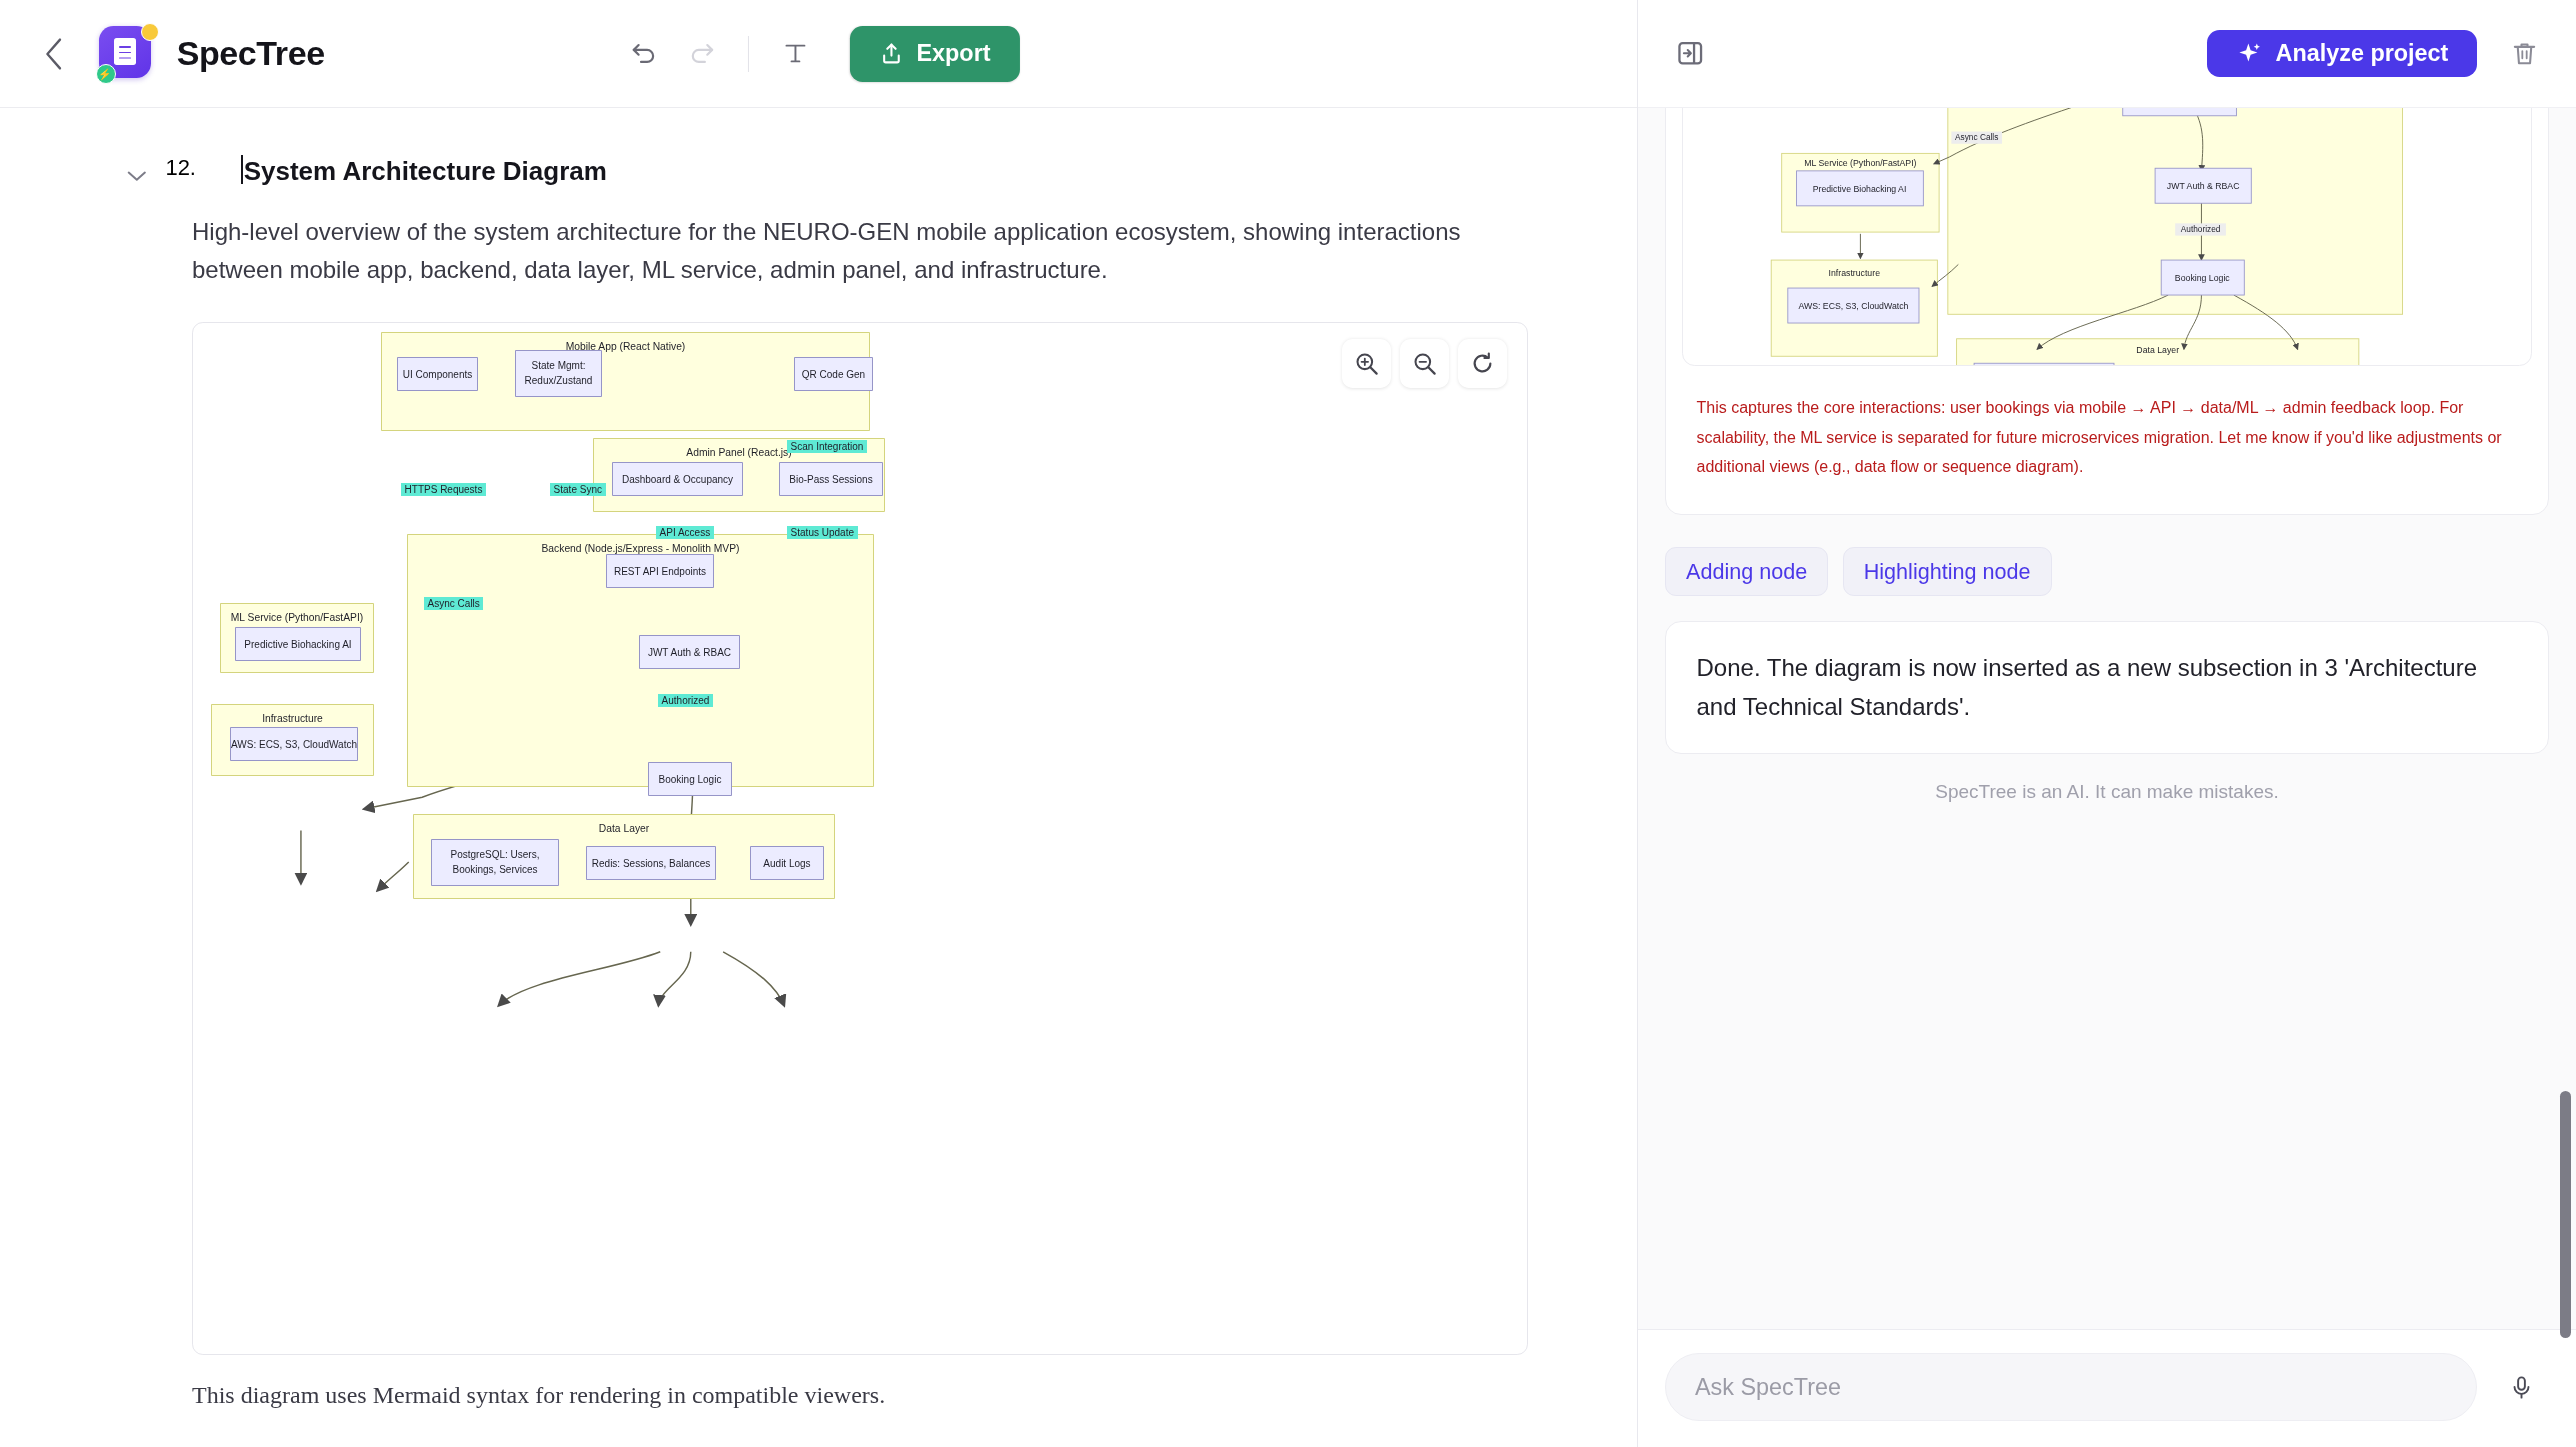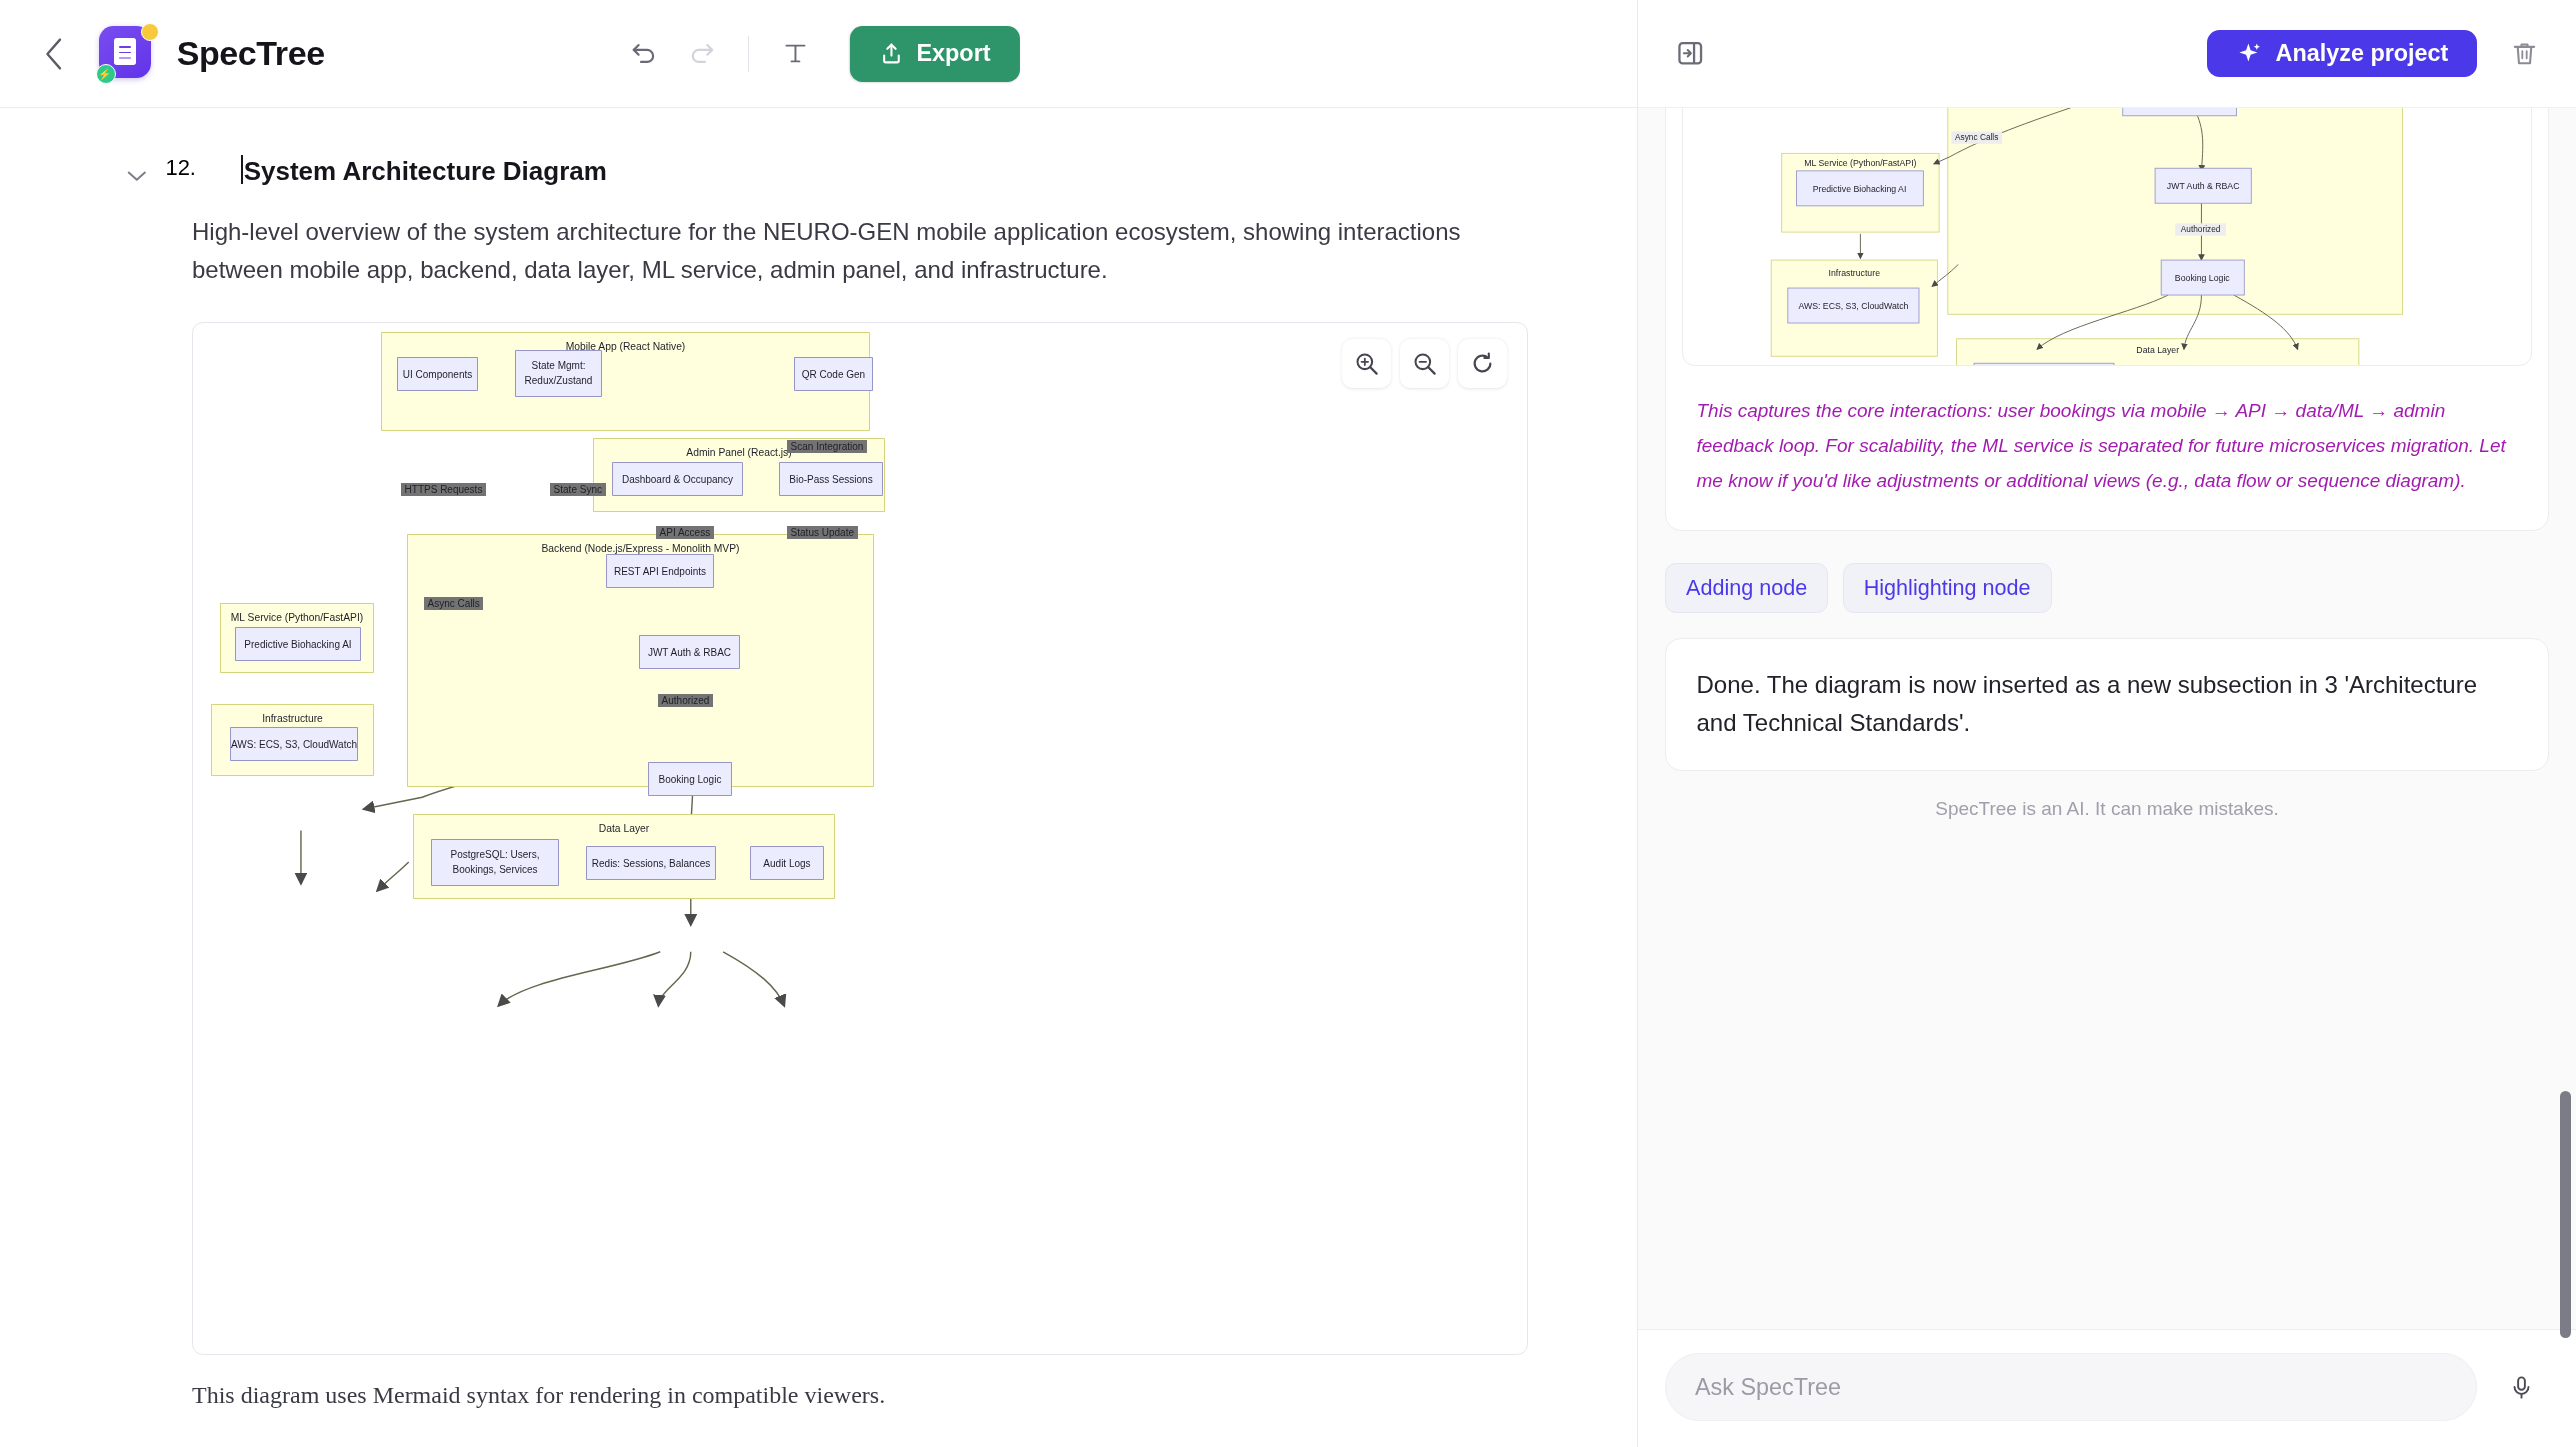--- a/index.html
+++ b/index.html
@@ -138,21 +138,21 @@
   .chat { flex: 1; overflow: hidden; position: relative; padding: 0 27px; }
   .bubble-ai {
     background: #fff; border: 0.9px solid #ececf1; border-radius: 16px;
     padding: 0; margin-top: 0;
   }
   .thumb-card {
     background: #fff; border: 0.9px solid #ececf1; border-radius: 12.6px;
     height: 234px; margin: 0 16px 0 16px; overflow: hidden; position: relative;
   }
   .ai-text {
-    padding: 27px 30.5px 32px 30.5px; font-size: 19px; line-height: 1.85; color: #a21caf; font-style: italic;
+    padding: 27px 30.5px 32px 30.5px; font-size: 16px; line-height: 1.85; color: #b91c1c;
   }
   .bubble-user {
     align-self: flex-end; background: #4b38e8; color: #fff;
     border-radius: 20px; padding: 20px 27px; font-size: 22.5px;
     margin: 38px 0 0 auto; max-width: 593px; line-height: 1.35;
   }
   .chips { display: flex; gap: 14.4px; margin-top: 32px; }
   .chip {
     background: #f1f1f8; color: #4b38e8; border: 0.9px solid #e6e6f2;
     border-radius: 10.8px; padding: 10.8px 20px; font-size: 21.6px; cursor: pointer;
@@ -190,21 +190,21 @@
     color: #1f1f28; border-radius: 0.9px;
   }
   .msub {
     position: absolute; background: #ffffde; border: 0.9px solid #d4d47d;
     border-radius: 0.9px;
   }
   .msub-title {
     position: absolute; left: 0; right: 0; top: 7.2px; text-align: center; color: #1f1f28;
   }
   .elabel {
-    position: absolute; background: #737373; color: #1f1f28;
+    position: absolute; background: #5eead4; color: #1f1f28;
     padding: 0.9px 3.6px; white-space: nowrap;
   }
 </style>
 </head>
 <body>
 
 <div class="app">
 
   <div class="editor">
 

